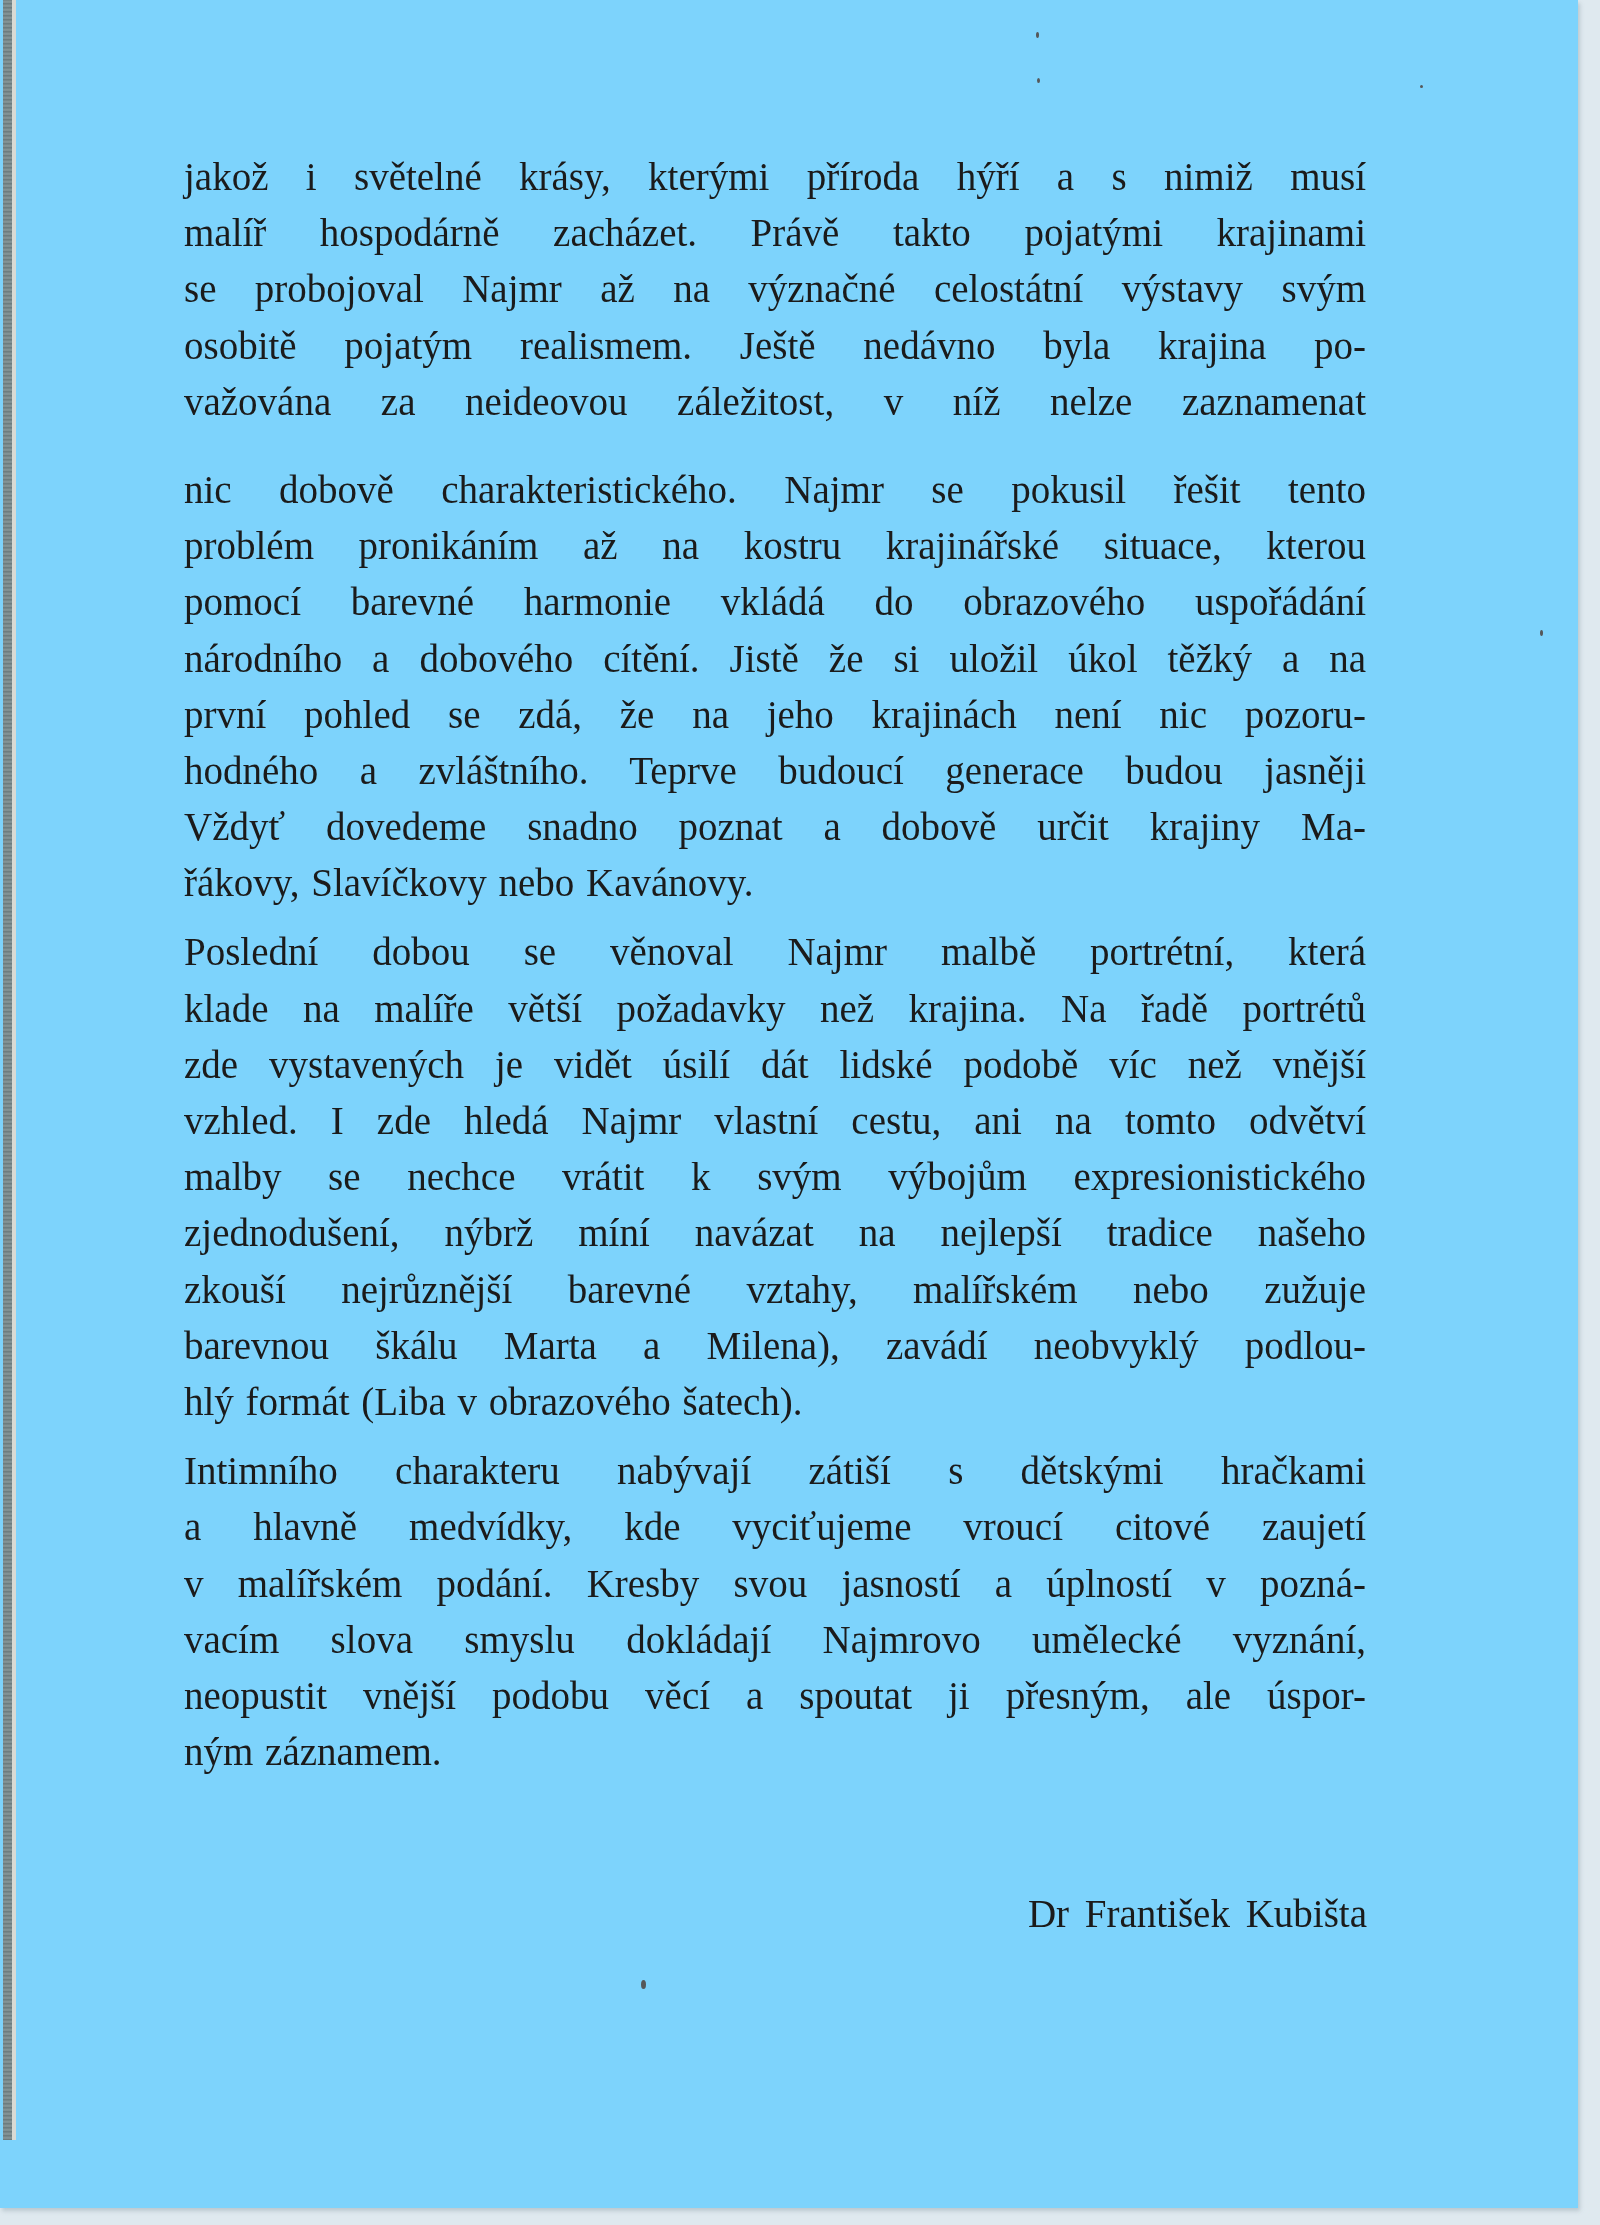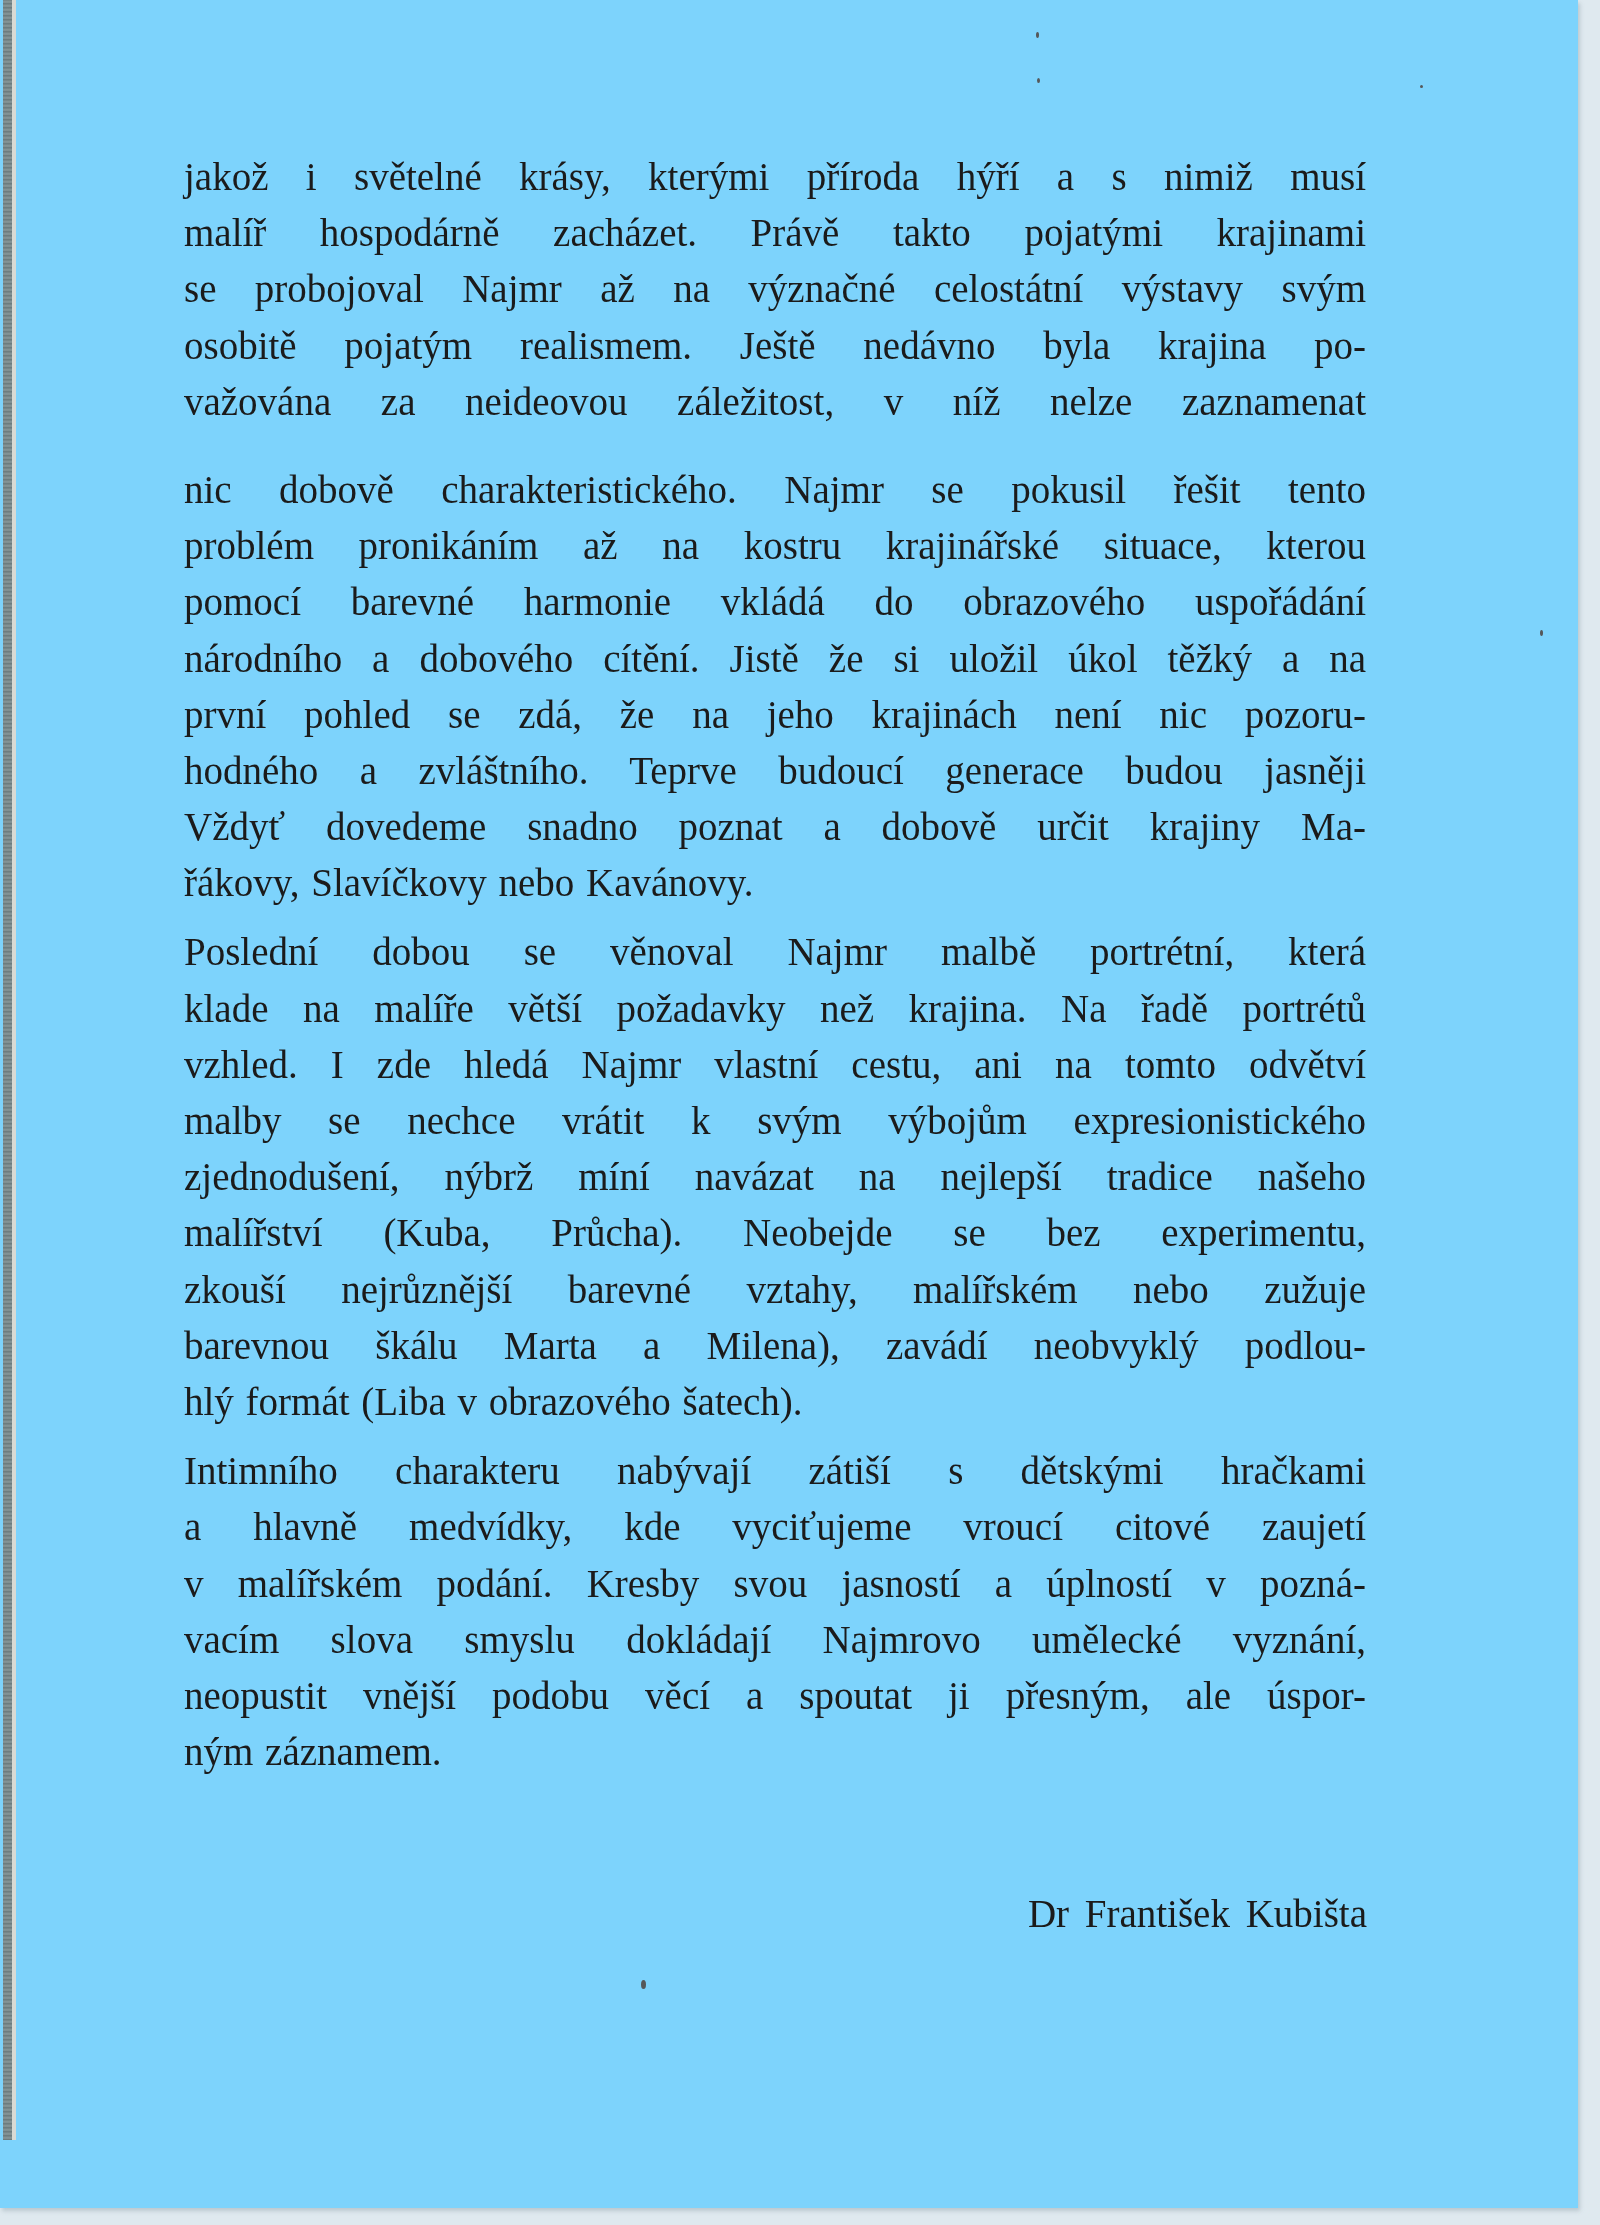--- a/index.html
+++ b/index.html
@@ -79,24 +79,24 @@
         <span class="line" style="white-space: normal;">pomocí barevné harmonie vkládá do obrazového uspořádání</span>
         <span class="line" style="white-space: normal;">národního a dobového cítění. Jistě že si uložil úkol těžký a na</span>
         <span class="line" style="white-space: normal;">první pohled se zdá, že na jeho krajinách není nic pozoru-</span>
         <span class="line" style="white-space: normal;">hodného a zvláštního. Teprve budoucí generace budou jasněji</span>
         <span class="line" style="white-space: normal;">Vždyť dovedeme snadno poznat a dobově určit krajiny Ma-</span>
         <span class="line last" style="white-space: normal;">řákovy, Slavíčkovy nebo Kavánovy.</span>
       </div>
       <div class="para">
         <span class="line" style="white-space: normal;">Poslední dobou se věnoval Najmr malbě portrétní, která</span>
         <span class="line" style="white-space: normal;">klade na malíře větší požadavky než krajina. Na řadě portrétů</span>
+        <span class="line" style="white-space: normal;">zde vystavených je vidět úsilí dát lidské podobě víc než vnější</span>
         <span class="line" style="white-space: normal;">vzhled. I zde hledá Najmr vlastní cestu, ani na tomto odvětví</span>
         <span class="line" style="white-space: normal;">malby se nechce vrátit k svým výbojům expresionistického</span>
         <span class="line" style="white-space: normal;">zjednodušení, nýbrž míní navázat na nejlepší tradice našeho</span>
-        <span class="line" style="white-space: normal;">malířství (Kuba, Průcha). Neobejde se bez experimentu,</span>
         <span class="line" style="white-space: normal;">zkouší nejrůznější barevné vztahy, malířském nebo zužuje</span>
         <span class="line" style="white-space: normal;">barevnou škálu Marta a Milena), zavádí neobvyklý podlou-</span>
         <span class="line last" style="white-space: normal;">hlý formát (Liba v obrazového šatech).</span>
       </div>
       <div class="para">
         <span class="line" style="white-space: normal;">Intimního charakteru nabývají zátiší s dětskými hračkami</span>
         <span class="line" style="white-space: normal;">a hlavně medvídky, kde vyciťujeme vroucí citové zaujetí</span>
         <span class="line" style="white-space: normal;">v malířském podání. Kresby svou jasností a úplností v pozná-</span>
         <span class="line" style="white-space: normal;">vacím slova smyslu dokládají Najmrovo umělecké vyznání,</span>
         <span class="line" style="white-space: normal;">neopustit vnější podobu věcí a spoutat ji přesným, ale úspor-</span>

